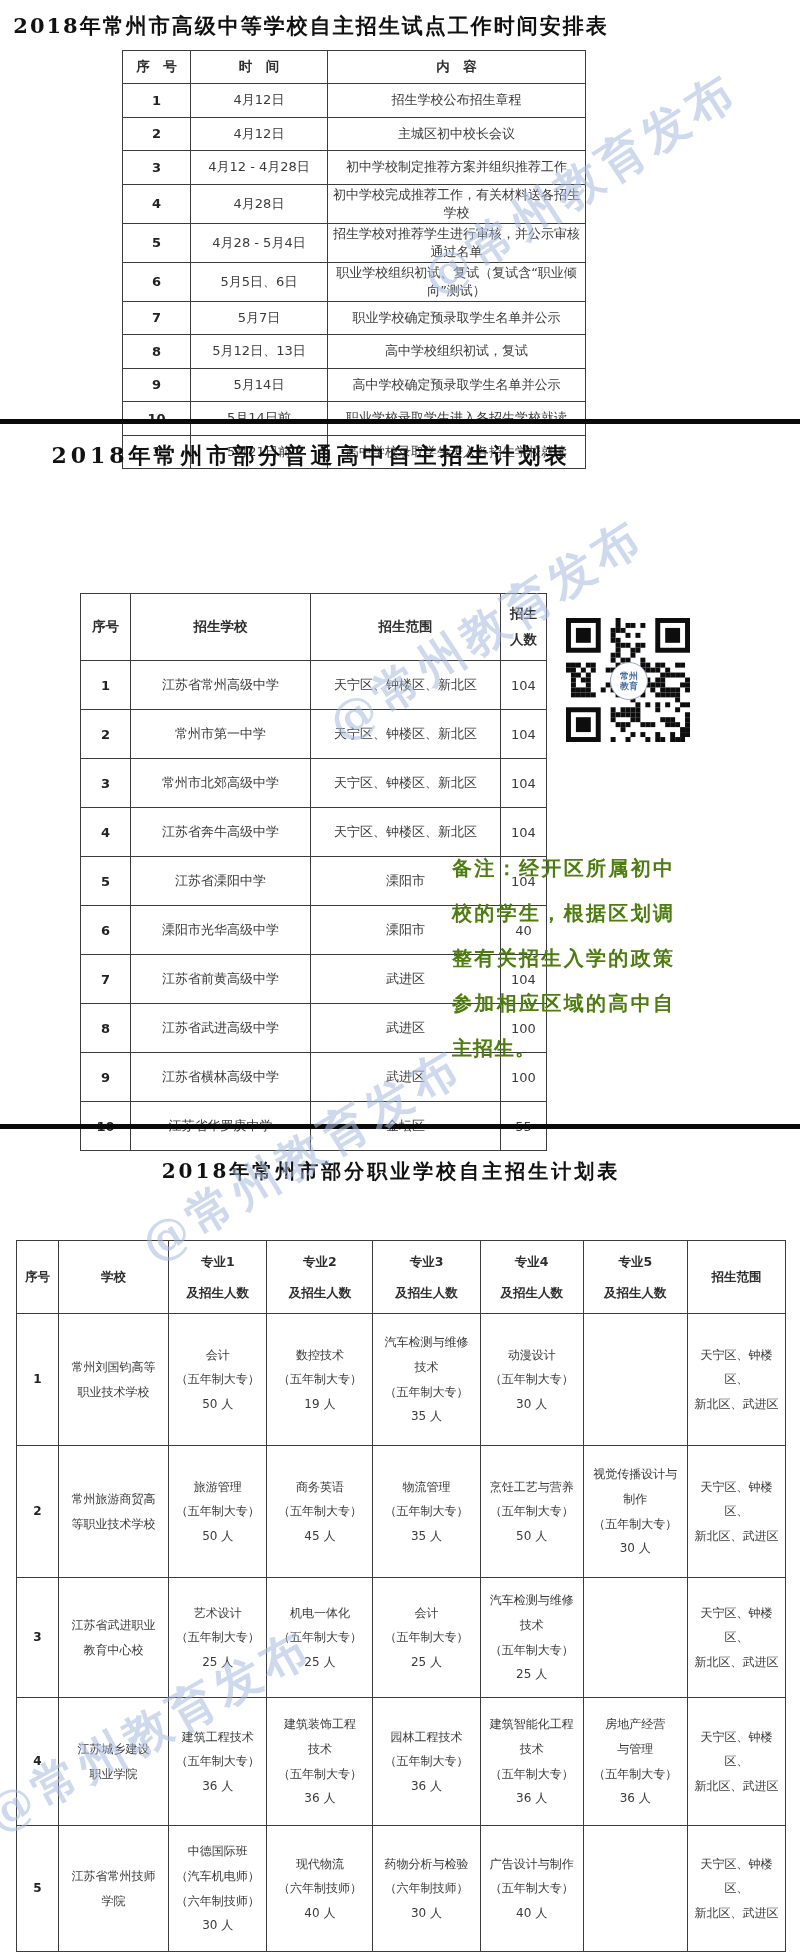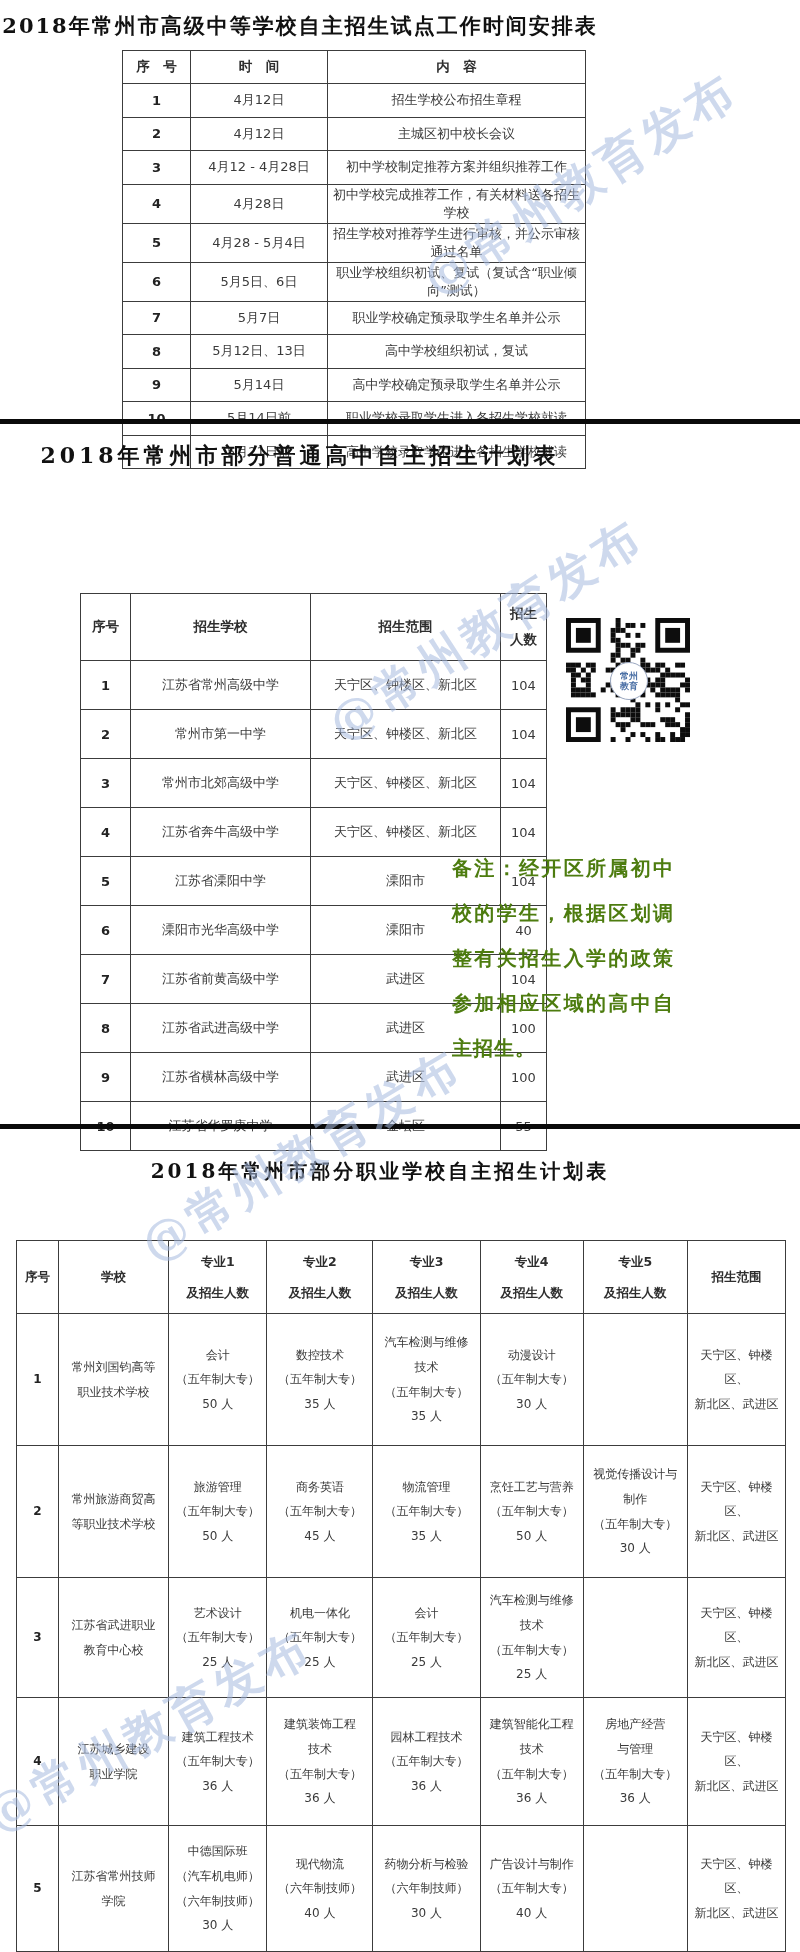--- a/index.html
+++ b/index.html
@@ -5,21 +5,21 @@
   html,body{margin:0;padding:0;background:#e8e8e8;}
   .page{
     position:relative;width:800px;height:1952px;margin:0 auto;
     background:#ffffff;overflow:hidden;
     font-family:"DejaVu Sans","Liberation Sans",sans-serif;color:#333;
   }
   
   .doc-title{
     position:absolute;text-align:center;
     font-family:"DejaVu Serif","Liberation Serif",serif;
-    font-weight:bold;color:#111;white-space:nowrap;
+    font-weight:bold;color:#111;white-space:nowrap;padding-left:11px;
   }
   #title1{left:0;top:12px;width:600px;font-size:21px;letter-spacing:2px;}
   #title2{left:0;top:433px;width:600px;font-size:22px;letter-spacing:4px;margin-top:8px;}
   #title3{left:0;top:1158px;width:760px;font-size:20px;letter-spacing:3px;}
   
   .divider{position:absolute;left:0;width:800px;height:5px;background:#0a0a0a;}
   #divider1{top:419px;}
   #divider2{top:1124px;}
   
   table{border-collapse:collapse;table-layout:fixed;width:100%;}
@@ -469,21 +469,21 @@
       <tbody>
           <tr>
             <td>1</td>
             <td>常州刘国钧高等
 职业技术学校</td>
             <td>会计
 （五年制大专）
 50 人</td>
             <td>数控技术
 （五年制大专）
-35 人</td>
+19 人</td>
             <td>汽车检测与维修
 技术
 （五年制大专）
 35 人</td>
             <td>动漫设计
 （五年制大专）
 30 人</td>
             <td></td>
             <td>天宁区、钟楼区、
 新北区、武进区</td>

